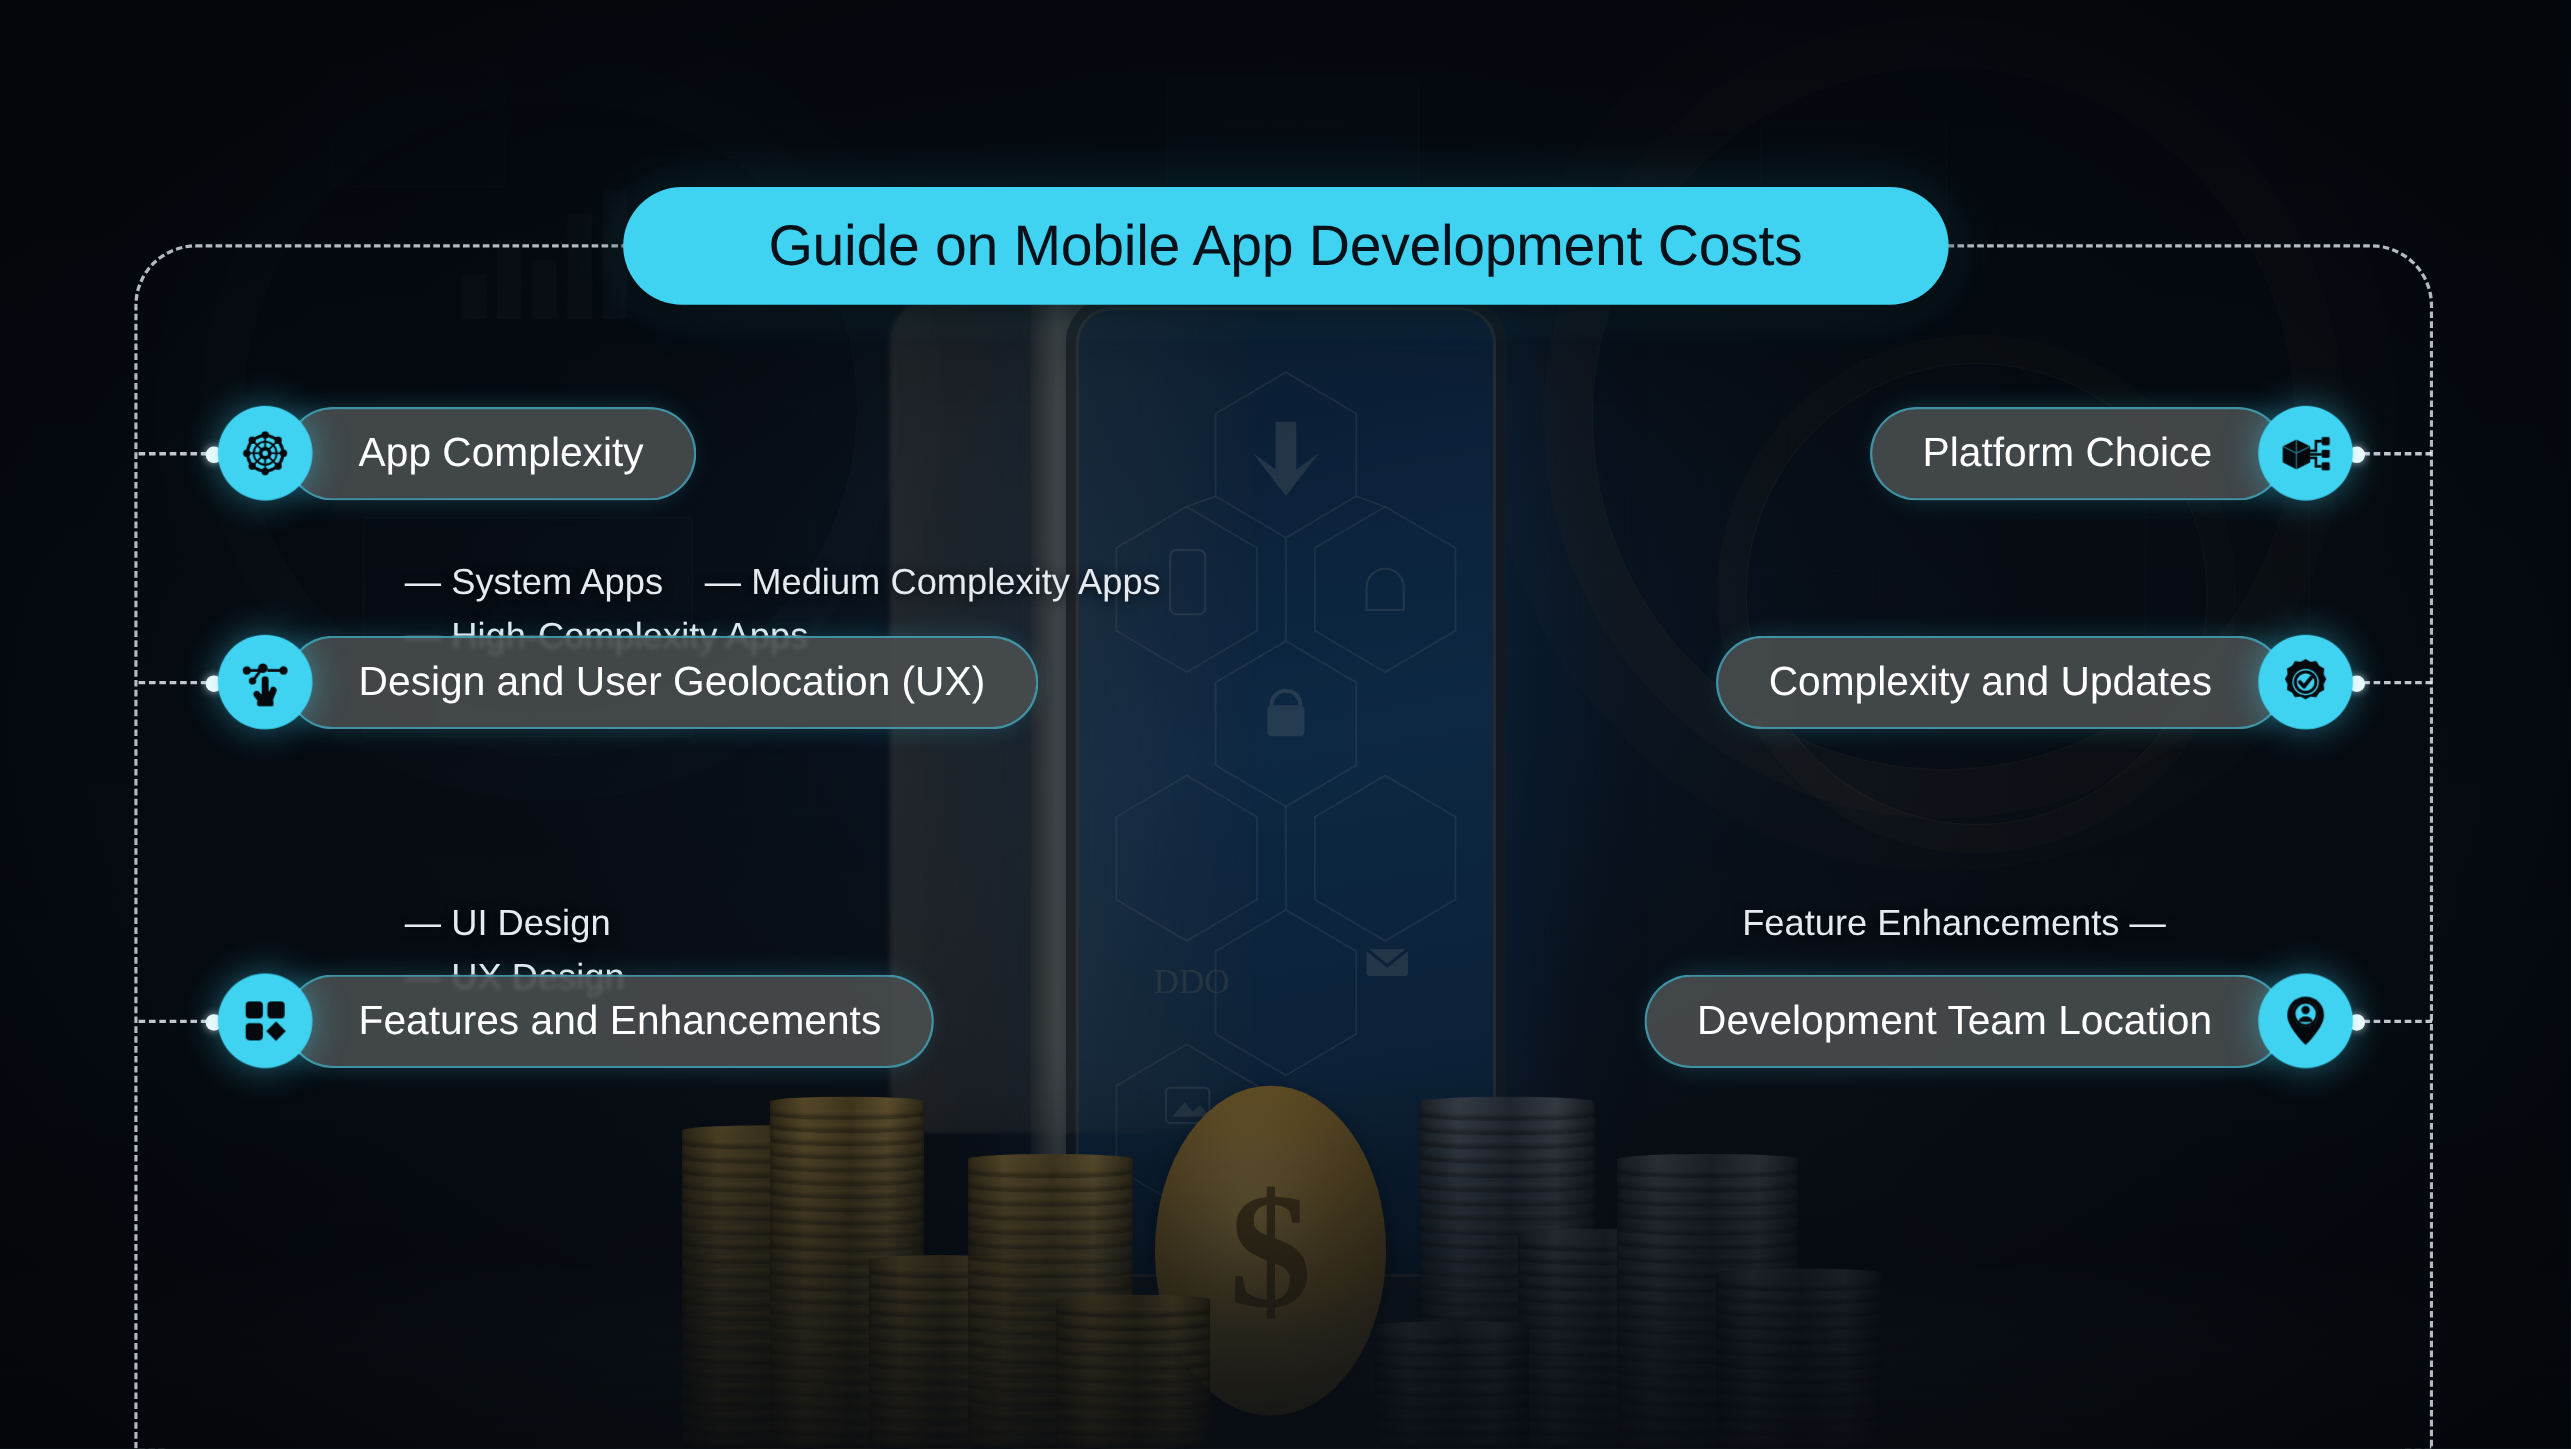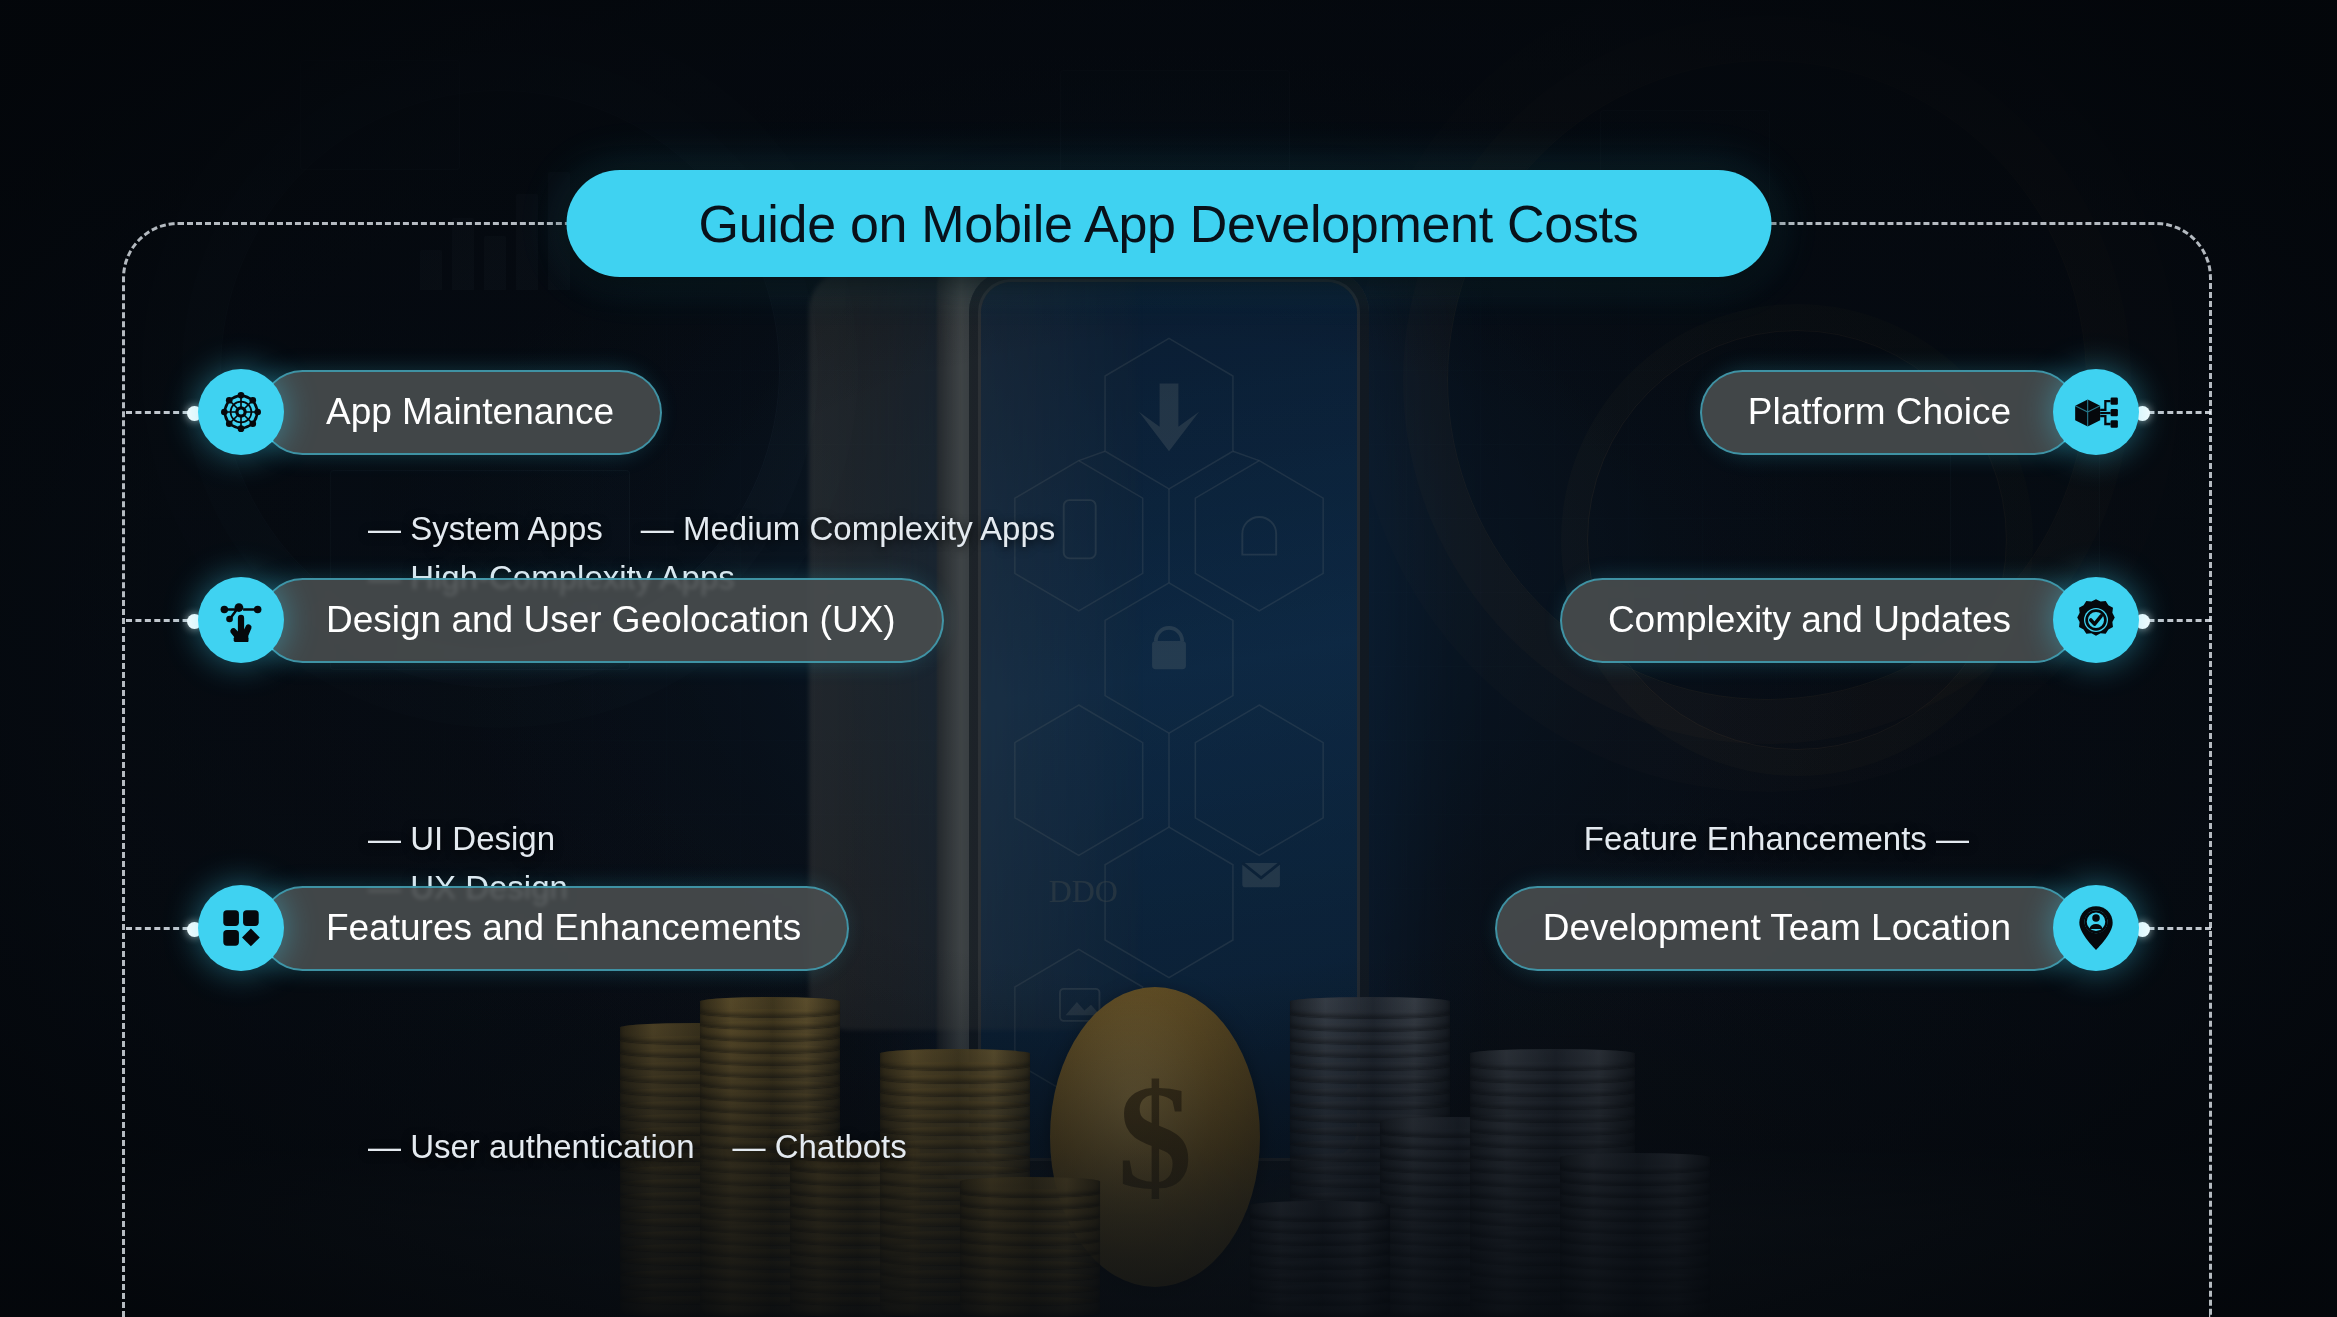--- a/index.html
+++ b/index.html
@@ -486,21 +486,21 @@
             <circle cx="35.3" cy="35.3" r="3.2"></circle>
           <circle cx="24" cy="40" r="3.2"></circle>
             <circle cx="12.7" cy="35.3" r="3.2"></circle>
           <circle cx="8" cy="24" r="3.2"></circle>
             <circle cx="12.7" cy="12.7" r="3.2"></circle>
         </g>
         <circle cx="24" cy="24" r="5.5" fill="#05080c"></circle>
           <circle cx="24" cy="24" r="2.4" fill="#3fd2f1"></circle>
       </svg>
     </div>
-    <div class="pill">App Maintenance</div>
+    <div class="pill">App Complexity</div>
   </div>
 
   <div class="row left" id="row-design-ux">
     <div class="conn">
         <span class="dot"></span>
       </div>
     <div class="badge">
       <svg viewBox="0 0 48 48">
         <g stroke="#05080c" stroke-width="2.4" fill="none">
           <path d="M10 14 L20 14 M26 14 L38 14 M20 14 L14 22"></path>
@@ -602,24 +602,20 @@
   <div class="subs left" id="subs-design-ux">
     <div class="sline">
       <span>— UI Design</span>
     </div>
     <div class="sline">
       <span>— UX Design</span>
     </div>
   </div>
 
   <div class="subs left" id="subs-features">
-    <div class="sline">
-      <span>— User authentication</span>
-      <span>— Chatbots</span>
-    </div>
   </div>
 
 
   <div class="subs right" id="subs-maintenance">
     <div class="sline">
       <span>Feature Enhancements —</span>
     </div>
   </div>
 
 </div>

